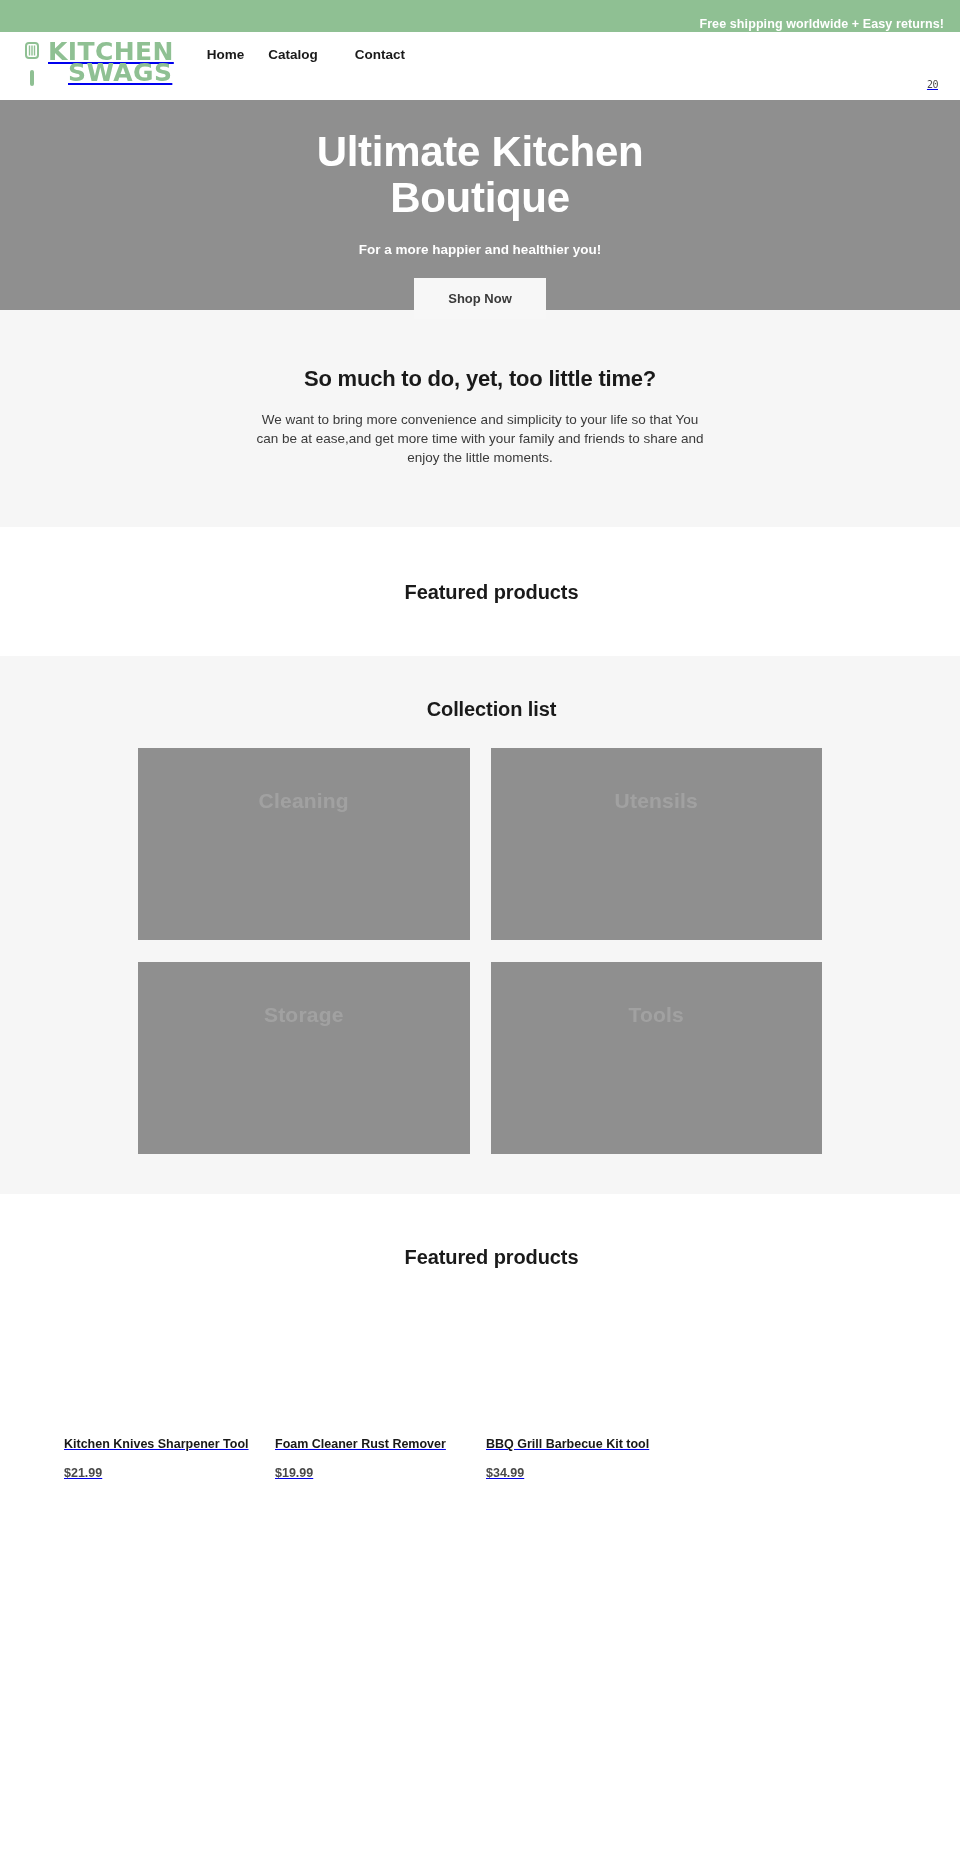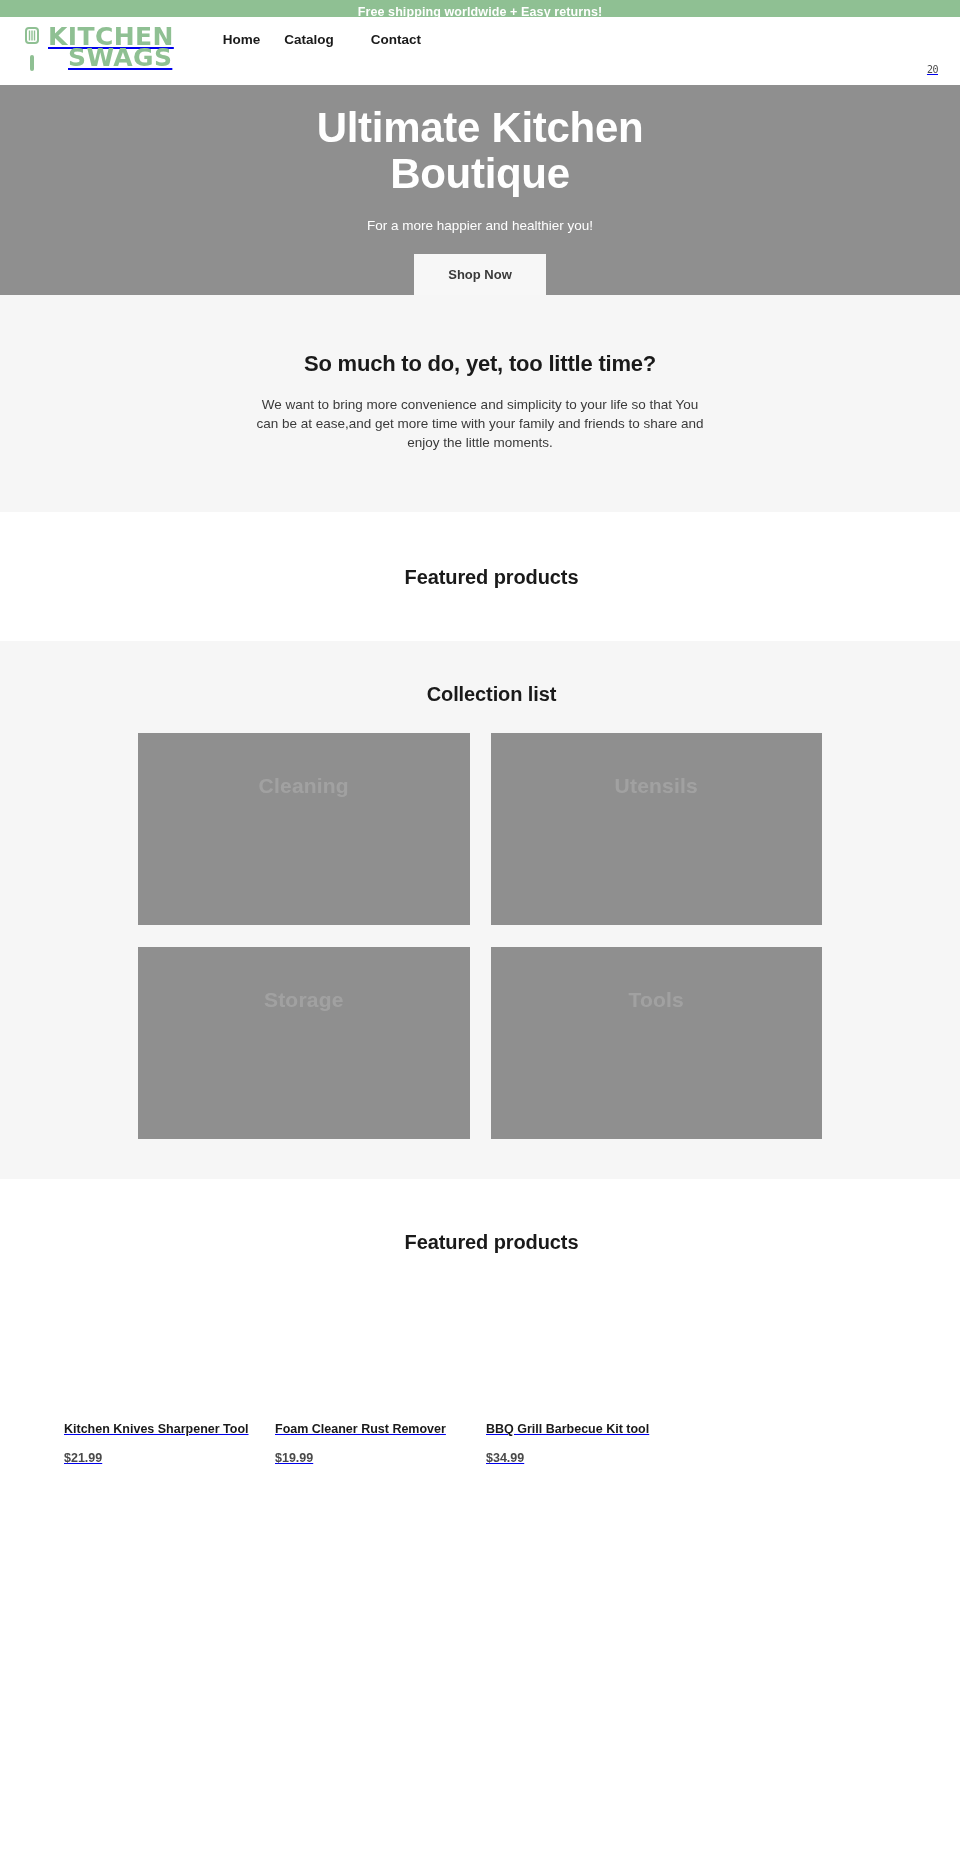--- a/index.html
+++ b/index.html
@@ -9,25 +9,25 @@
     font-family: "Liberation Sans", sans-serif;
     color: #1a1a1a;
     -webkit-font-smoothing: antialiased;
   }
   body { width: 960px; overflow-x: hidden; }
 
   
   .announcement {
     background: #8fc093;
     color: #ffffff;
-    text-align: center;
+    text-align: right;
     font-size: 12.5px;
     font-weight: 700;
     line-height: 17px;
-    padding: 4px;
+    padding: 16px;
     height: 17px;
     letter-spacing: 0.1px;
   }
 
   
   .header {
     position: relative;
     background: #ffffff;
     height: 68px;
     padding: 0 22px;
@@ -61,21 +61,21 @@
     font-family: "DejaVu Sans", sans-serif;
     font-weight: 700;
     font-size: 25px;
     letter-spacing: 0.4px;
   }
   .logo-words .lw2 { margin-left: 20px; }
 
   .nav {
     display: flex;
     align-items: flex-start;
-    margin-left: 17px;
+    margin-left: 1px;
     padding-top: 7px;
   }
   .nav a {
     color: #1a1a1a;
     text-decoration: none;
     font-size: 13.5px;
     font-weight: 700;
     padding: 0 12px;
     white-space: nowrap;
   }
@@ -96,37 +96,37 @@
     line-height: 10px;
   }
 
   
   .hero {
     background: #8f8f8f;
     height: 210px;
     display: flex;
     flex-direction: column;
     align-items: center;
-    justify-content: flex-end;
+    justify-content: center;
     padding-top: 38px;
     text-align: center;
   }
   .hero-title {
     color: #ffffff;
     font-size: 42px;
     line-height: 46px;
     font-weight: 700;
     max-width: 440px;
     letter-spacing: -0.3px;
   }
   .hero-sub {
     color: #ffffff;
     font-size: 13.5px;
     margin-top: 21px;
-    font-weight: 400;
+    font-weight: 700;
   }
   .hero-btn {
     margin-top: 21px;
     background: #f7f7f7;
     color: #3a3a3a;
     border: none;
     font-size: 13px;
     font-weight: 700;
     padding: 13px 34px;
     min-width: 107px;

